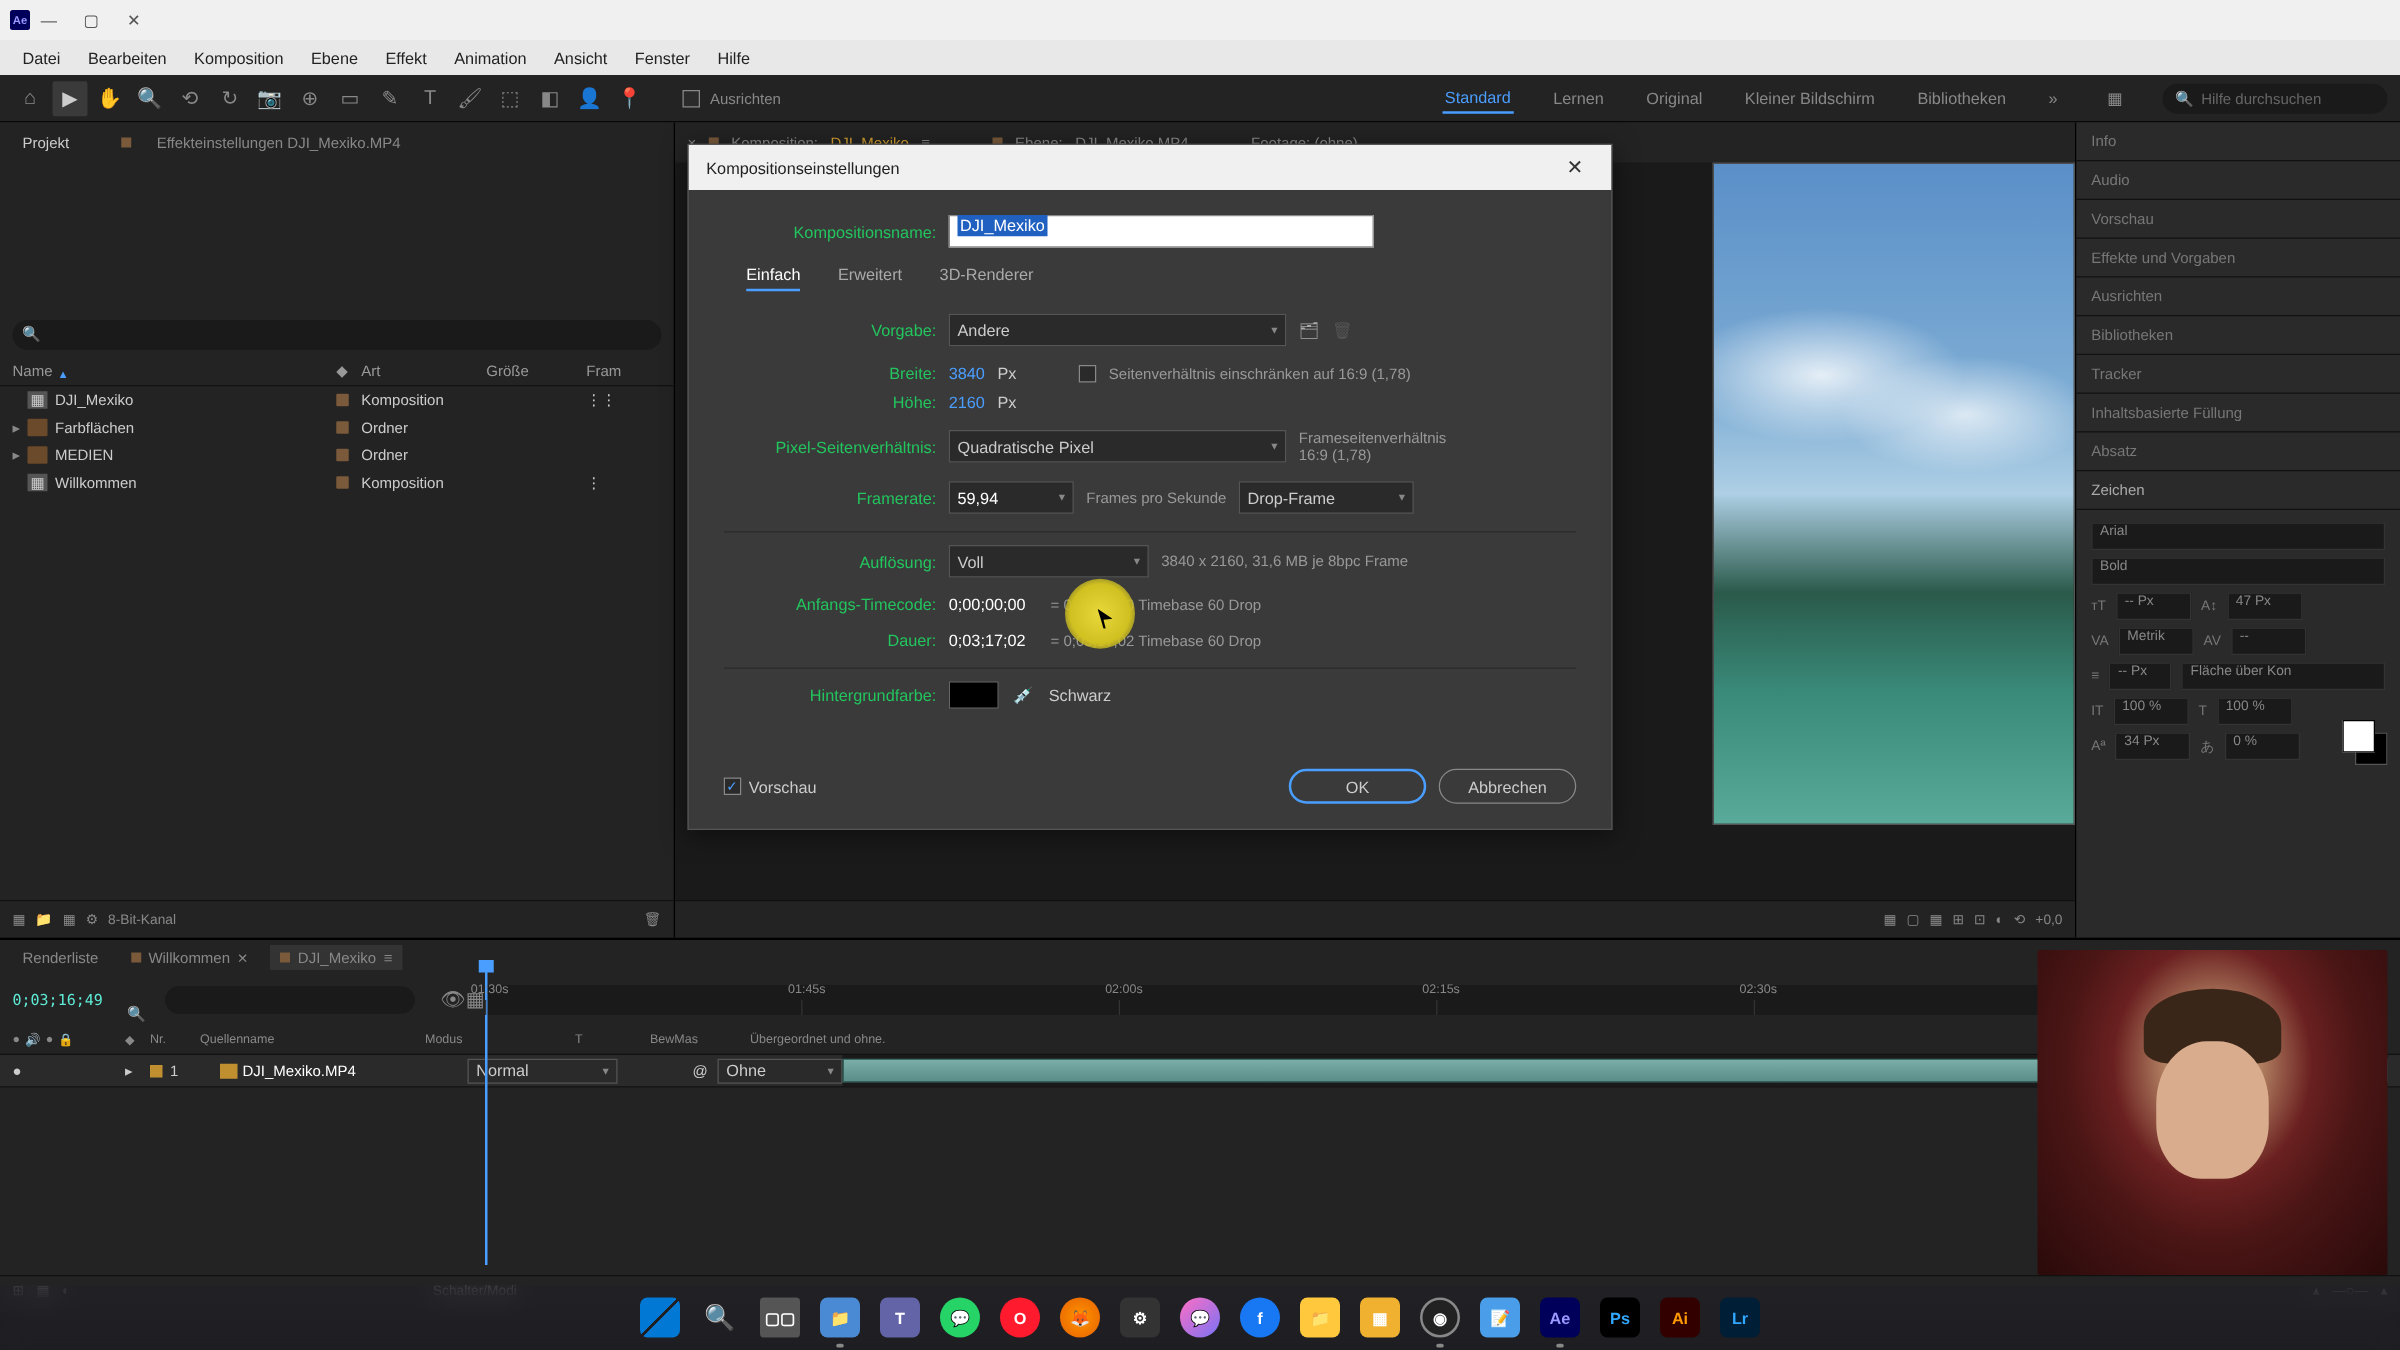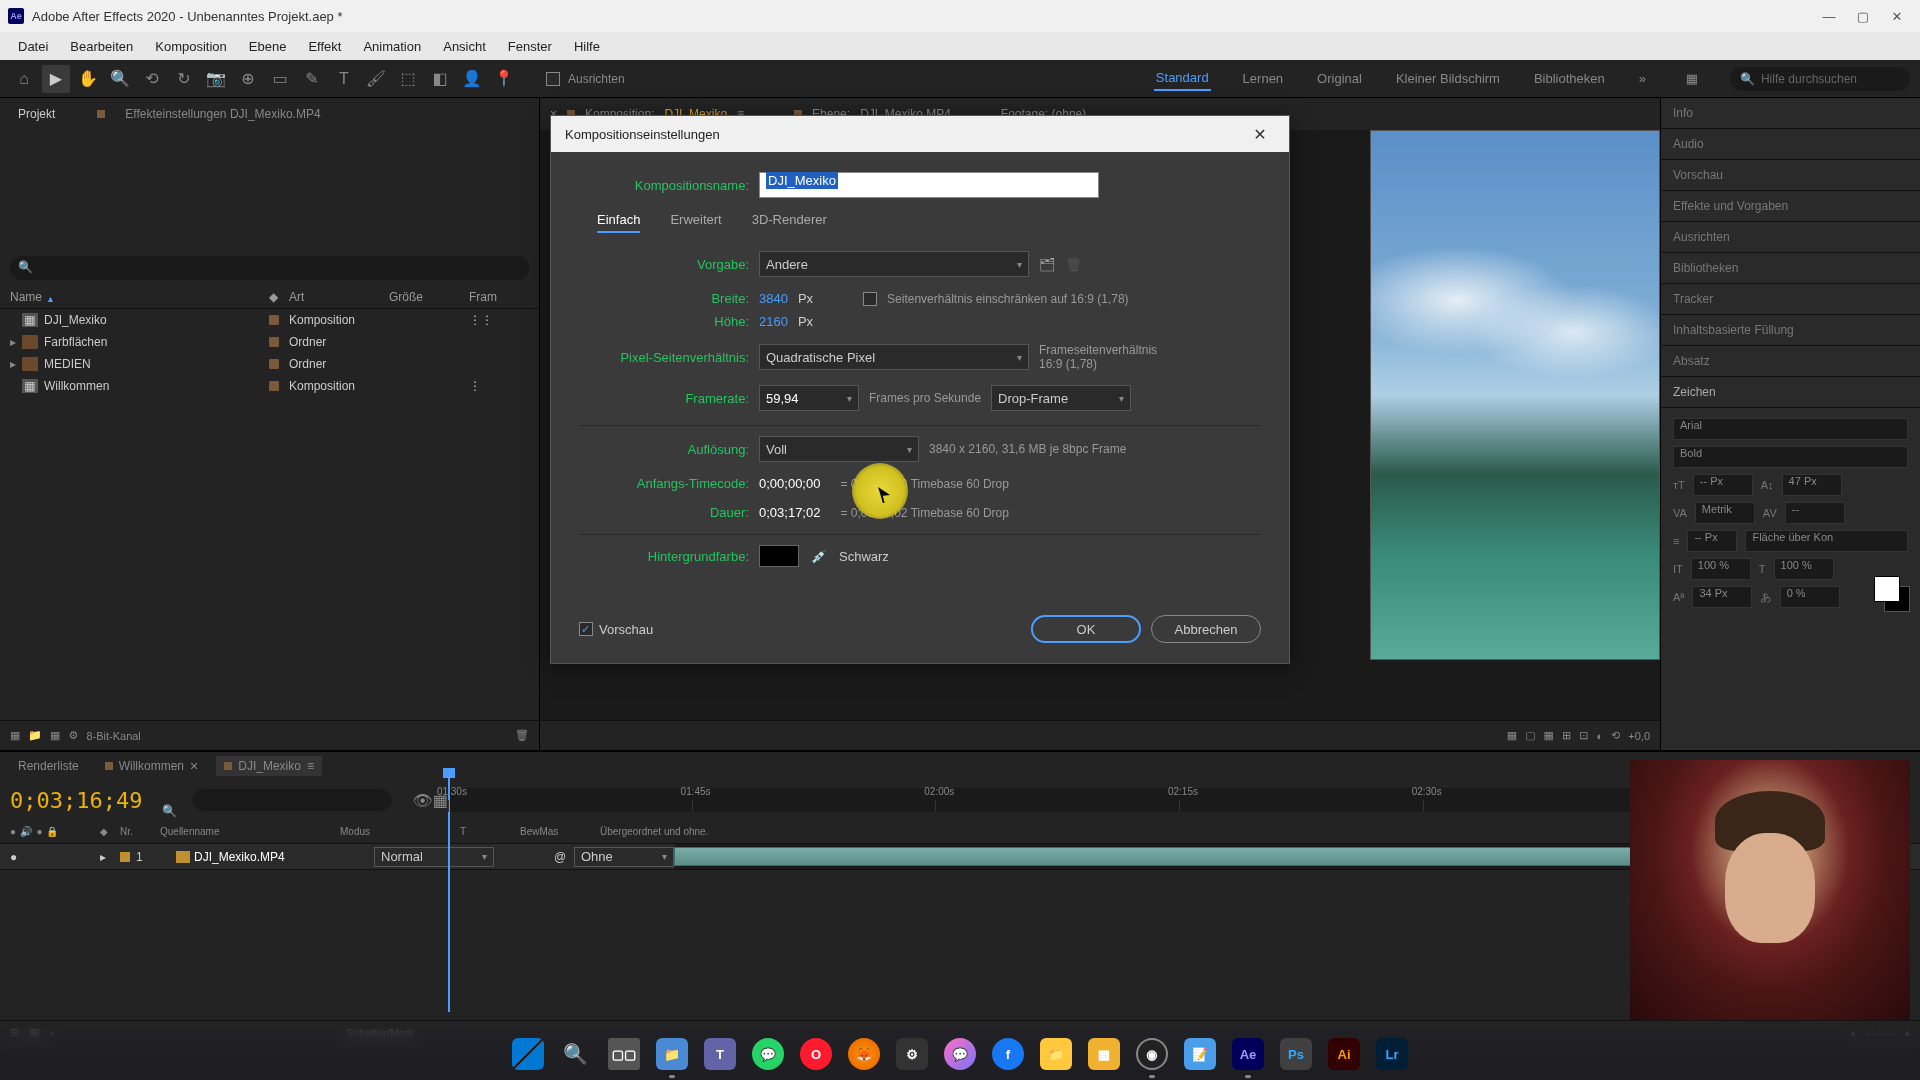--- a/index.html
+++ b/index.html
@@ -70,21 +70,21 @@
 .swatch-fg{width:26px;height:26px;background:#fff;border:1px solid #000;position:relative;z-index:2;}
 .swatch-bg{width:26px;height:26px;background:#000;border:1px solid #555;position:absolute;top:10px;left:10px;}
 
 
 .timeline { height: 300px; background: #232323; border-top: 2px solid #000; }
 .timeline-tabs { height: 28px; display: flex; align-items: center; padding: 0 10px; font-size: 12px; color: #888; gap: 10px; }
 .timeline-tabs .tl-tab { padding: 3px 8px; cursor: pointer; display:flex; align-items:center; gap:6px;}
 .timeline-tabs .tl-tab.active { background: #333; }
 .timeline-tabs .close-x{color:#888;font-size:14px;}
 .timeline-header { height: 40px; display: flex; align-items: center; padding: 0 10px; }
-.timecode { color: #eab308; font-size: 22px; font-family: monospace; margin-right: 20px; }
+.timecode { color: #5eead4; font-size: 12px; font-family: monospace; margin-right: 20px; }
 .timeline-ruler { flex: 1; height: 24px; background: #1a1a1a; position: relative; display:flex; align-items:flex-end;}
 .ruler-tick{flex:1;font-size:10px;color:#888;text-align:center;border-left:1px solid #333;height:12px;position:relative;}
 .ruler-tick span{position:absolute;top:-14px;left:-12px;}
 .timeline-cols { height: 24px; display: flex; padding: 0 10px; font-size: 10px; color: #888; border-bottom: 1px solid #111; align-items: center; }
 .tl-col-switches{width:90px;display:flex;gap:4px;}
 .tl-col-num{width:40px;}
 .tl-col-name{width:180px;}
 .tl-col-mode{width:120px;}
 .tl-col-trk{width:60px;}
 .tl-col-parent{width:200px;}
@@ -138,21 +138,20 @@
 .taskbar { position: absolute; bottom: 0; left: 0; right: 0; height: 52px; background: rgba(30,30,40,0.5); backdrop-filter: blur(10px); display: flex; align-items: center; justify-content: center; gap: 8px; z-index: 300; }
 .taskbar .tb-icon { width: 40px; height: 40px; border-radius: 6px; display: flex; align-items: center; justify-content: center; font-size: 20px; cursor: pointer; color: #fff; position:relative;}
 .taskbar .tb-icon.active::after{content:'';position:absolute;bottom:-4px;left:50%;transform:translateX(-50%);width:6px;height:3px;background:#888;border-radius:2px;}
 .tb-img{width:32px;height:32px;border-radius:6px;display:flex;align-items:center;justify-content:center;font-weight:bold;font-size:13px;}
 </style>
 </head>
 <body>
 
 <div class="titlebar">
   <span class="ae-icon">Ae</span>
-  <span class="title">Adobe After Effects 2020 - Unbenanntes Projekt.aep *</span>
   <div class="win-controls">
     <span class="win-btn">—</span>
     <span class="win-btn">▢</span>
     <span class="win-btn">✕</span>
   </div>
 </div>
 
 <div class="menubar">
   <span class="menu-item">Datei</span>
   <span class="menu-item">Bearbeiten</span>
@@ -612,21 +611,21 @@
   <div class="tb-icon active">
       <div class="tb-img" style="background:#222;border-radius:50%;border:2px solid #888;">◉</div>
     </div>
   <div class="tb-icon">
       <div class="tb-img" style="background:#4a9de8;">📝</div>
     </div>
   <div class="tb-icon active">
       <div class="tb-img" style="background:#00005b;color:#9999ff;">Ae</div>
     </div>
   <div class="tb-icon">
-      <div class="tb-img" style="background:#404040;color:#31a8ff;">Ps</div>
+      <div class="tb-img" style="background:#000000;color:#31a8ff;">Ps</div>
     </div>
   <div class="tb-icon">
       <div class="tb-img" style="background:#330000;color:#ff9a00;">Ai</div>
     </div>
   <div class="tb-icon">
       <div class="tb-img" style="background:#001e36;color:#31a8ff;">Lr</div>
     </div>
 </div>
 
 </body></html>

